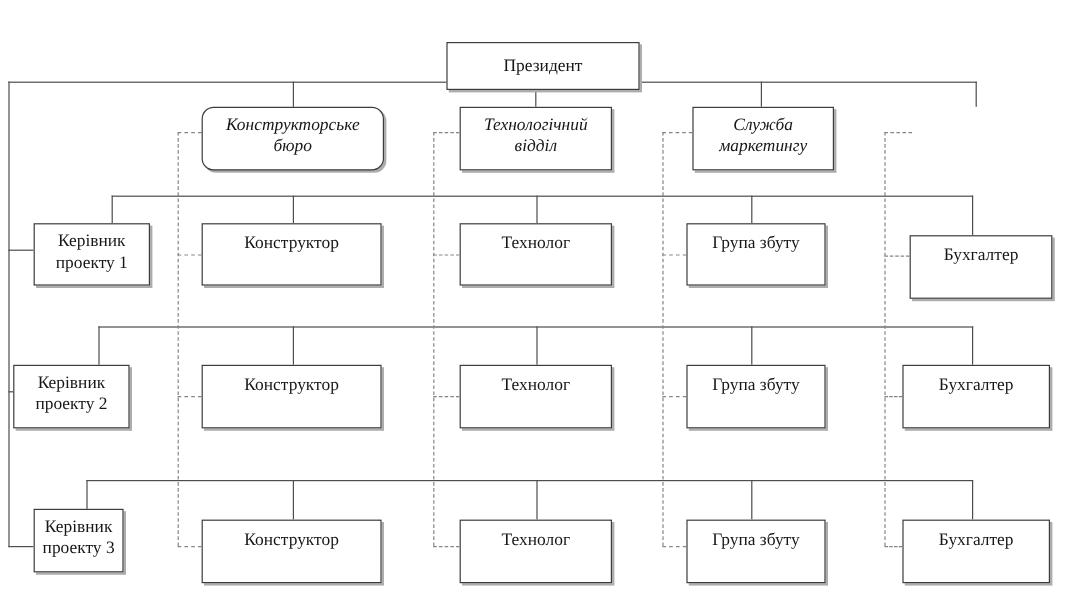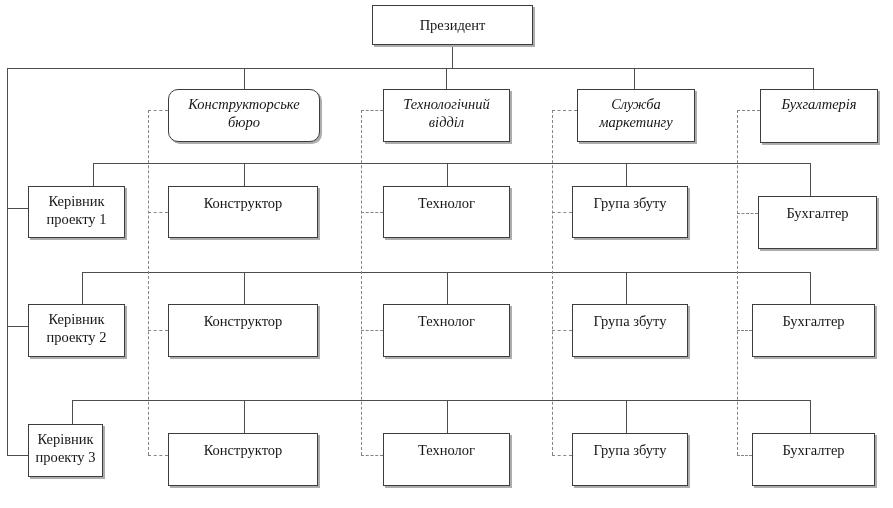--- a/index.html
+++ b/index.html
@@ -24,21 +24,21 @@
     box-sizing:border-box;
     background:var(--bg);
     border:1px solid var(--border);
     box-shadow:2px 2px 0 var(--shadow);
     text-align:center;
     font-size:14.5px;
     line-height:1.25;
     padding:7px 3px 0 3px;
   }
   .box.center{
-    display:flex;align-items:center;justify-content:center;padding:0 3px;
+    display:flex;align-items:center;justify-content:center;padding:0 3px;margin-top:30px;
   }
   .box.mgr{padding-top:5px;}
   .box.dept{font-style:italic;padding-top:5px;}
   .ln{position:absolute;background:var(--line);}
   .dl-h{position:absolute;border-top:1px dashed var(--dash);height:0;}
   .dl-v{position:absolute;border-left:1px dashed var(--dash);width:0;}
 </style>
 </head>
 <body>
 
@@ -108,41 +108,38 @@
 
   <div class="box dept" style="left:168px;top:89px;width:152px;height:53px;border-radius:10px;">
     <span>Конструкторське бюро</span>
   </div>
   <div class="box dept" style="left:577px;top:89px;width:118px;height:53px;">
     <span>Служба маркетингу</span>
   </div>
   <div class="box dept" style="left:383px;top:89px;width:127px;height:53px;">
     <span>Технологічний відділ</span>
   </div>
-  <div class="box dept" style="left:760px;top:89px;width:118px;height:54px;">
-    <span>Бухгалтерія</span>
-  </div>
 
   <div class="box mgr" style="left:28px;top:186px;width:97px;height:52px;">
     <span>Керівник проекту 1</span>
   </div>
   <div class="box" style="left:168px;top:186px;width:150px;height:52px;">
     <span>Конструктор</span>
   </div>
   <div class="box" style="left:383px;top:186px;width:127px;height:52px;">
     <span>Технолог</span>
   </div>
   <div class="box" style="left:572px;top:186px;width:116px;height:52px;">
     <span>Група збуту</span>
   </div>
   <div class="box" style="left:758px;top:196px;width:119px;height:53px;">
     <span>Бухгалтер</span>
   </div>
 
-  <div class="box mgr" style="left:28px;top:304px;width:97px;height:53px;">
+  <div class="box mgr" style="left:11px;top:304px;width:97px;height:53px;">
     <span>Керівник проекту 2</span>
   </div>
   <div class="box" style="left:168px;top:304px;width:150px;height:53px;">
     <span>Конструктор</span>
   </div>
   <div class="box" style="left:383px;top:304px;width:127px;height:53px;">
     <span>Технолог</span>
   </div>
   <div class="box" style="left:572px;top:304px;width:116px;height:53px;">
     <span>Група збуту</span>

